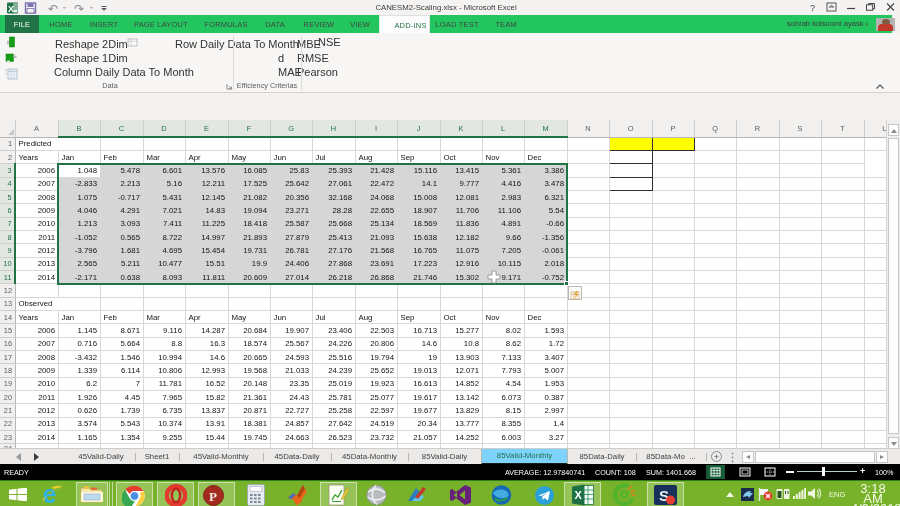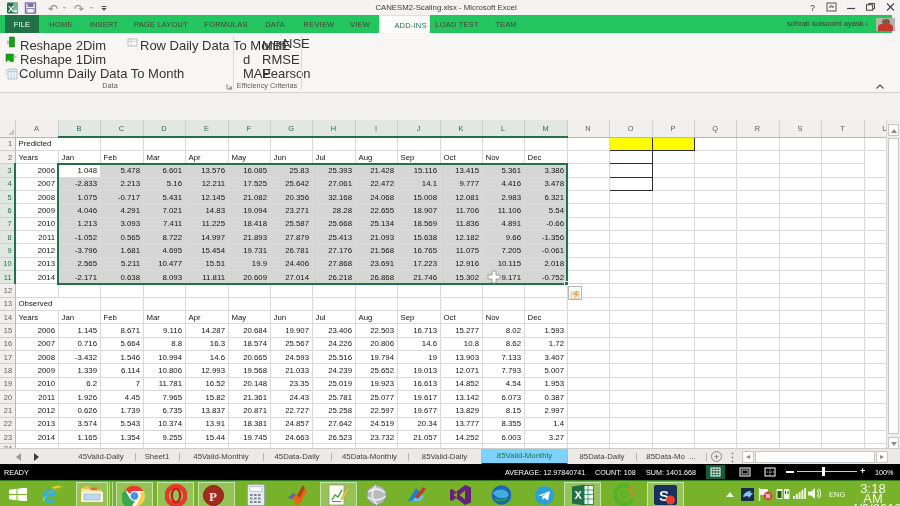--- a/index.html
+++ b/index.html
@@ -9,21 +9,21 @@
 
 #titlebar{position:absolute;left:0;top:0;width:900px;height:15px;background:#f5f3f1;}
 #title{position:absolute;top:2.5px;width:900px;text-align:center;font-size:7.8px;color:#3b3b3b;}
 
 #tabrow{position:absolute;left:0;top:15px;width:892px;height:18px;background:#22c55e;}
 .rtab{position:absolute;top:0;height:18px;line-height:19px;font-size:7.5px;color:#444;text-align:center;letter-spacing:0.2px;}
 #filetab{background:#217346;color:#fff;}
 #addins{background:#fdfdfd;border:1px solid #e2e0de;border-bottom:none;color:#217346;padding-left:12px;}
 
 #ribbon{position:absolute;left:0;top:33px;width:900px;height:60px;background:#f8f6f4;border-bottom:1px solid #d4d1cf;}
-.rbtn{position:absolute;font-size:13px;color:#333;white-space:nowrap;}
+.rbtn{position:absolute;font-size:11px;color:#333;white-space:nowrap;margin-left:35px;}
 .glabel{position:absolute;font-size:7.3px;color:#5d5d5d;text-align:center;}
 .gsep{position:absolute;top:3px;height:54px;width:1px;background:#dcdad8;}
 
 #fbar{position:absolute;left:0;top:93px;width:900px;height:27px;background:#f0eeec;}
 #namebox{position:absolute;left:4px;top:8px;width:65px;height:16px;background:#fff;border:1px solid #cecccb;font-size:8px;color:#222;line-height:15px;padding-left:5px;}
 #fxbtns{position:absolute;left:91px;top:8px;width:72px;height:16px;background:#fff;border:1px solid #cecccb;}
 #finput{position:absolute;left:165px;top:8px;width:735px;height:16px;background:#fff;border-top:1px solid #cecccb;border-bottom:1px solid #cecccb;font-size:8px;color:#222;line-height:15px;padding-left:6px;}
 
 #grid{position:absolute;left:0;top:120px;width:886px;height:328px;background:#fff;overflow:hidden;}
 table{border-collapse:collapse;table-layout:fixed;width:906px;}

